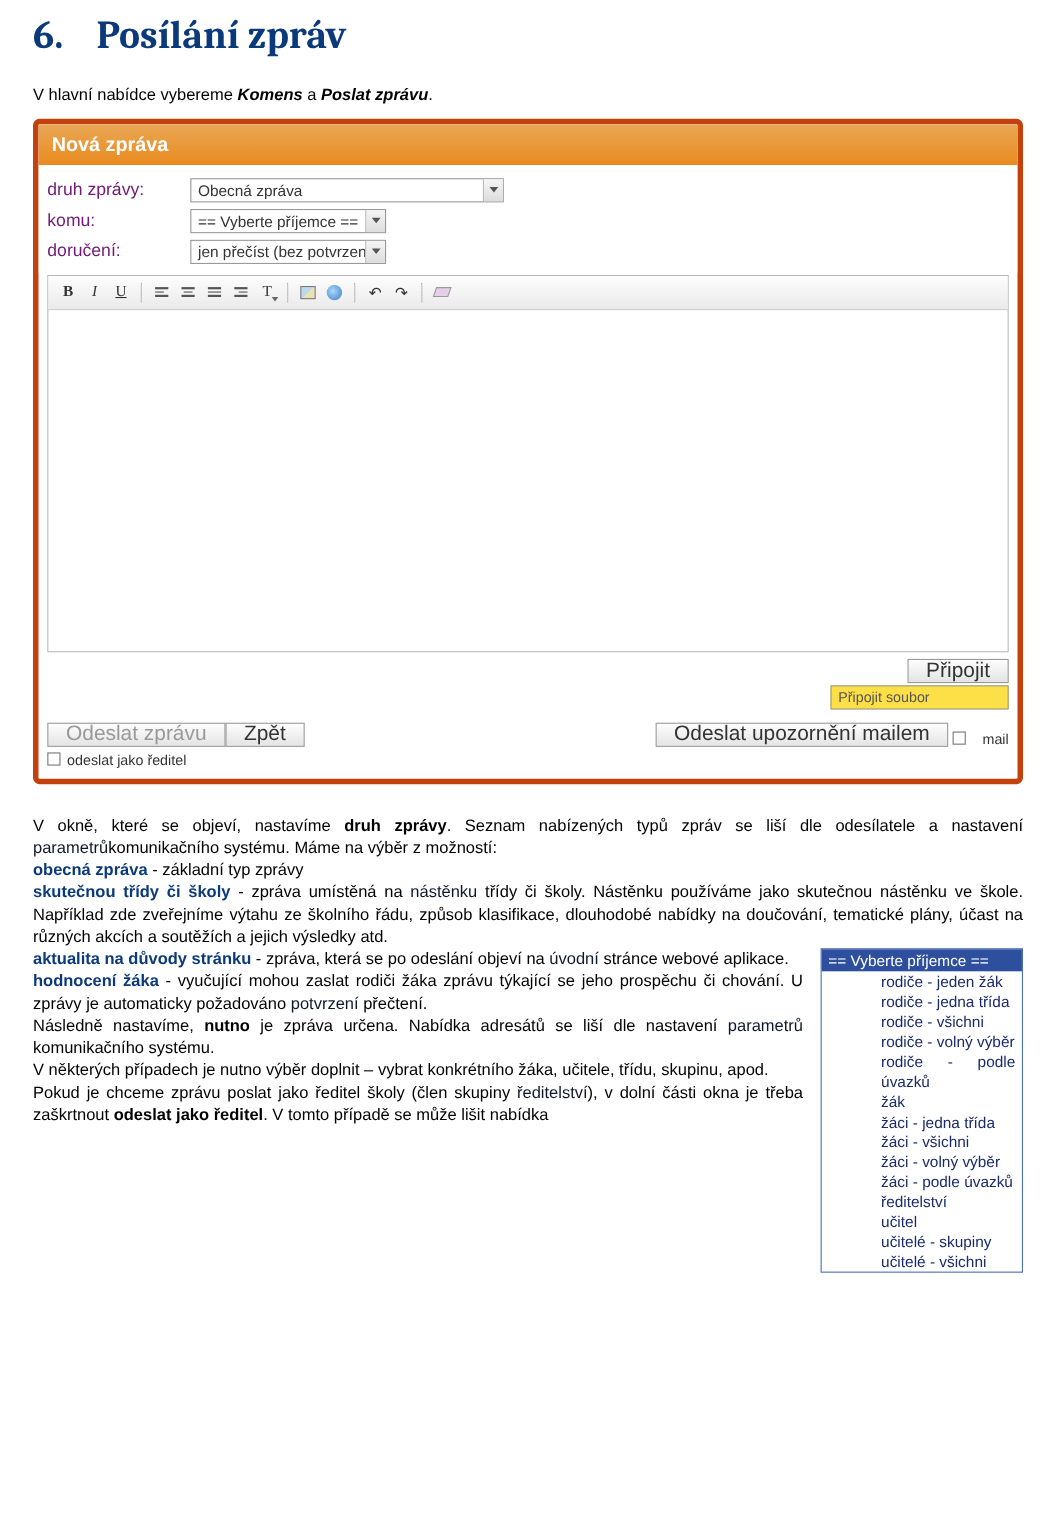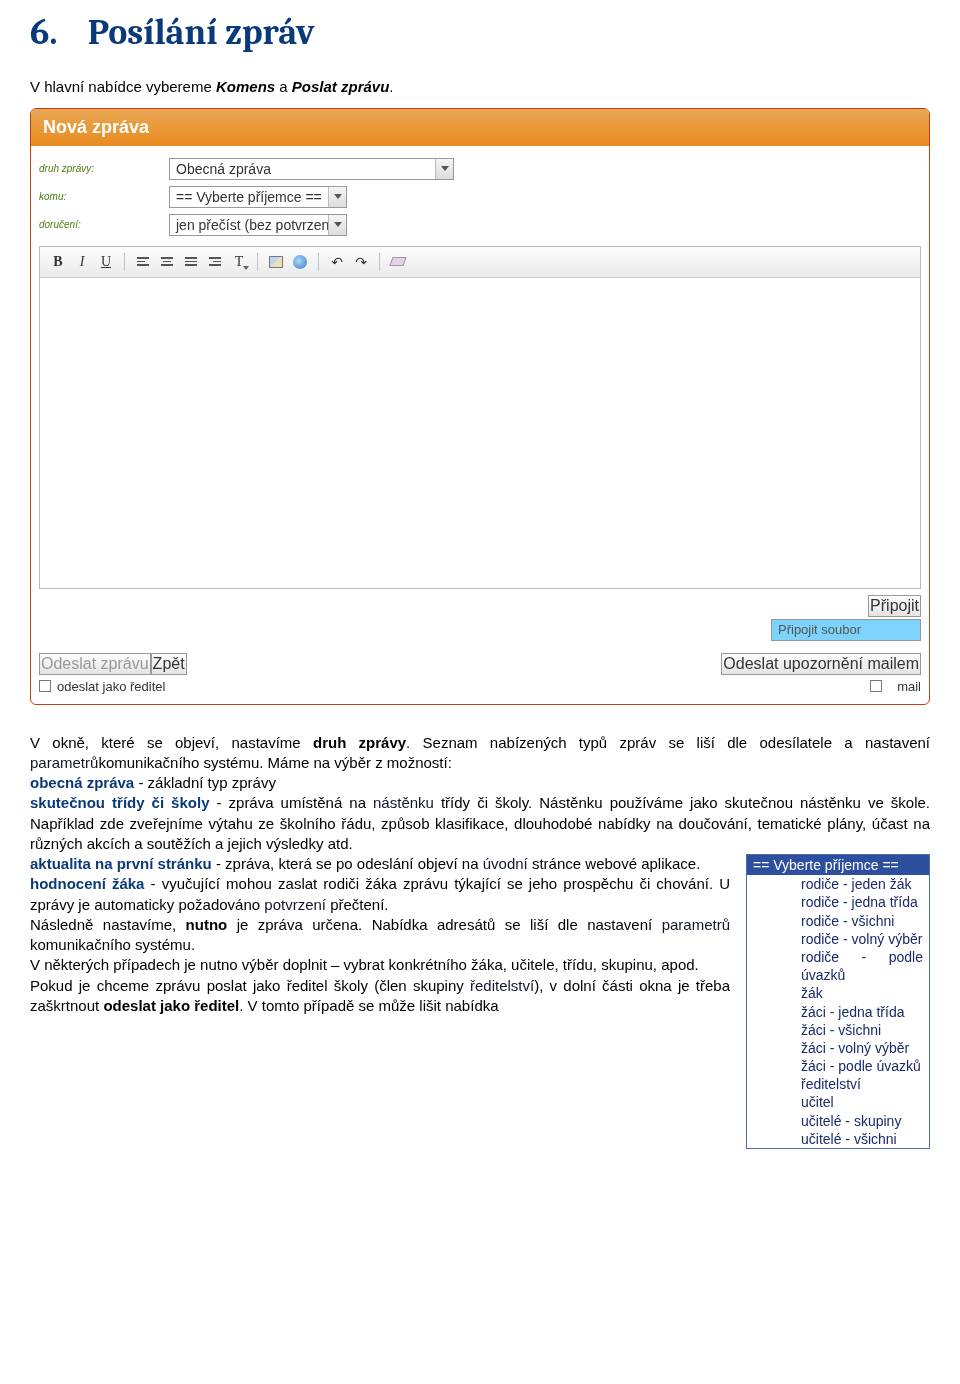--- a/index.html
+++ b/index.html
@@ -26,44 +26,43 @@
     font-size: 36px;
     font-weight: bold;
     color: #0b3a7a;
     display: inline-block;
     vertical-align: baseline;
   }
   .intro { line-height: 1.35; text-align: justify; margin-bottom: 10px; }
   .intro .b { font-weight: bold; font-style: italic; }
 
   .app-frame {
-    border: 1px solid #c2410c;
+    border: 5px solid #c2410c;
     border-radius: 6px;
     overflow: hidden;
     margin-bottom: 28px;
   }
   .app-header {
     background: linear-gradient(#e9a755, #e98b1f);
     padding: 8px 12px;
   }
   .app-header-title {
     color: #fff;
     font-weight: bold;
     font-size: 18px;
   }
   .form-area {
     background: #fff;
     padding: 12px 8px 2px 8px;
   }
   .form-row { display: flex; align-items: center; margin-bottom: 6px; }
   .form-label {
     width: 130px;
-    font-size: 10px;
-    color: #4d7c0f;
-    font-style: italic;
+    font-size: 16px;
+    color: #701a75;
   }
   .combo {
     display: inline-flex;
     align-items: center;
     background: #fff;
     border: 1px solid #999;
     height: 22px;
     font-size: 14px;
     color: #333;
   }
@@ -146,43 +145,43 @@
   .editor-body { height: 310px; }
 
   .below-editor {
     display: flex; justify-content: flex-end;
     padding: 0 8px 4px 8px; gap: 12px; align-items: flex-start;
   }
   .attach-block { display: flex; flex-direction: column; align-items: flex-end; gap: 2px; }
   .attach-btn, .send-mail-btn, .send-btn, .back-btn {
     border: 1px solid #999;
     background: linear-gradient(#fdfdfd, #e4e4e4);
-    font-size: 16px; color: #333;
-    height: 22px; padding: 0 1px;
+    font-size: 19px; color: #333;
+    height: 22px; padding: 0 16px;
     display: inline-flex; align-items: center;
     cursor: pointer;
   }
   .attach-field {
-    border: 1px solid #999; background: #7dd3fc; height: 22px; width: 150px;
+    border: 1px solid #999; background: #fde047; height: 22px; width: 162px;
     font-size: 13px; color: #555; padding: 0 6px;
     display: inline-flex; align-items: center;
   }
 
   .bottom-row {
     display: flex; justify-content: space-between; align-items: flex-start;
     padding: 8px 8px 10px 8px;
   }
   .bottom-left { display: flex; flex-direction: column; gap: 4px; }
   .btns-inline { display: flex; }
   .send-btn { color: #999; }
   .check-row { display: flex; align-items: center; gap: 6px; font-size: 13px; color: #333; }
   .check-row .box {
     width: 12px; height: 12px; border: 1px solid #777; background: #fff;
   }
-  .bottom-right { display: flex; flex-direction: column; align-items: flex-end; gap: 4px; }
+  .bottom-right { display: flex; flex-direction: row; align-items: flex-end; gap: 4px; }
   .mail-row { display: flex; align-items: center; gap: 15px; font-size: 13px; color: #333; }
   .mail-row .box { width: 12px; height: 12px; border: 1px solid #777; background: #fff; }
 
   .body-text { line-height: 1.35; text-align: justify; }
   .body-text p { margin-bottom: 0; }
   .body-text .emph { font-weight: bold; }
   .body-text .link { color: #0f172a; }
   .body-text .blue { font-weight: bold; color: #0b3a7a; }
 
   .wrap-right {
@@ -339,21 +338,21 @@
   <p>
     <span class="blue">obecná zpráva</span><span> - základní typ zprávy</span>
   </p>
   <p>
     <span class="blue">skutečnou třídy či školy</span><span> - zpráva umístěná na </span><span class="link">nástěnku</span><span> třídy či školy. Nástěnku používáme jako skutečnou nástěnku ve škole. Například zde zveřejníme výtahu ze školního řádu, způsob klasifikace, dlouhodobé nabídky na doučování, tematické plány, účast na různých akcích a soutěžích a jejich výsledky atd.</span>
   </p>
 
   <div class="wrap-right">
     <div class="text-col">
       <p>
-        <span class="blue">aktualita na první stránku</span><span> - zpráva, která se po odeslání objeví na </span><span class="link">úvodní</span><span> stránce webové aplikace.</span>
+        <span class="blue">aktualita na důvody stránku</span><span> - zpráva, která se po odeslání objeví na </span><span class="link">úvodní</span><span> stránce webové aplikace.</span>
       </p>
       <p>
         <span class="blue">hodnocení žáka</span><span> - vyučující mohou zaslat rodiči žáka zprávu týkající se jeho prospěchu či chování. U zprávy je automaticky požadováno </span><span class="link">potvrzení</span><span> přečtení.</span>
       </p>
       <p>
         <span>Následně nastavíme, </span><span class="emph">nutno</span><span> je zpráva určena. Nabídka adresátů se liší dle nastavení </span><span class="link">parametrů</span><span> komunikačního systému.</span>
       </p>
       <p>V některých případech je nutno výběr doplnit – vybrat konkrétního žáka, učitele, třídu, skupinu, apod.</p>
       <p>
         <span>Pokud je chceme zprávu poslat jako ředitel školy (člen skupiny </span><span class="link">ředitelství</span><span>), v dolní části okna je třeba zaškrtnout </span><span class="emph">odeslat jako ředitel</span><span>. V tomto případě se může lišit nabídka</span>

